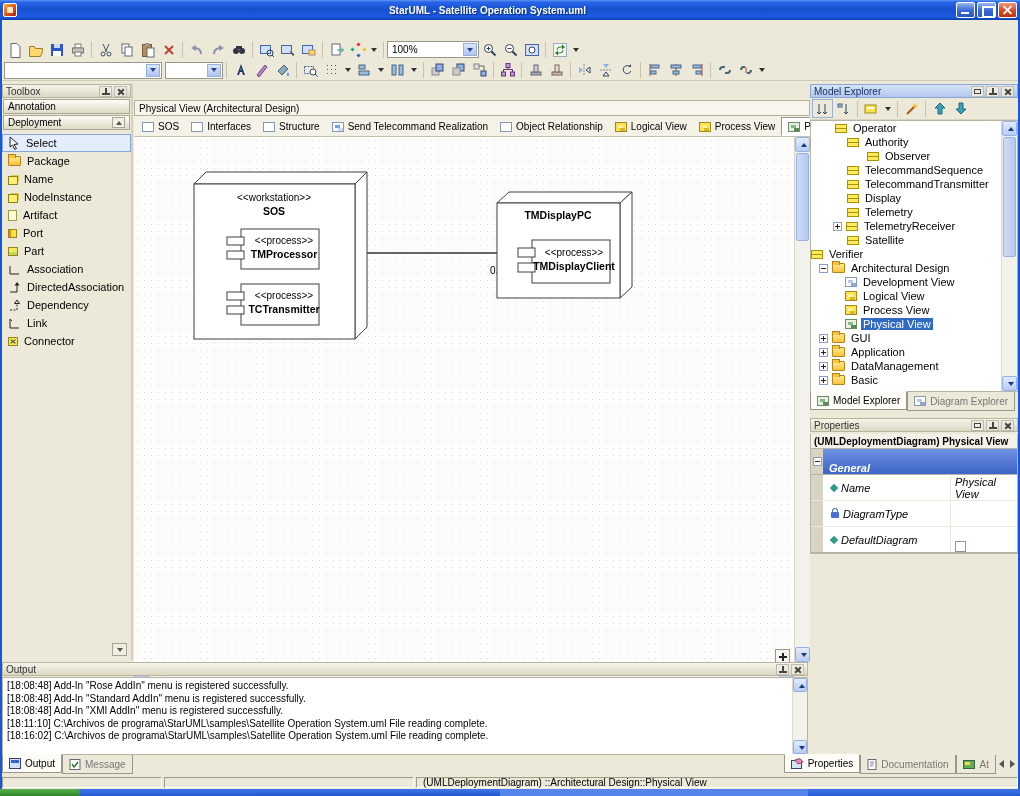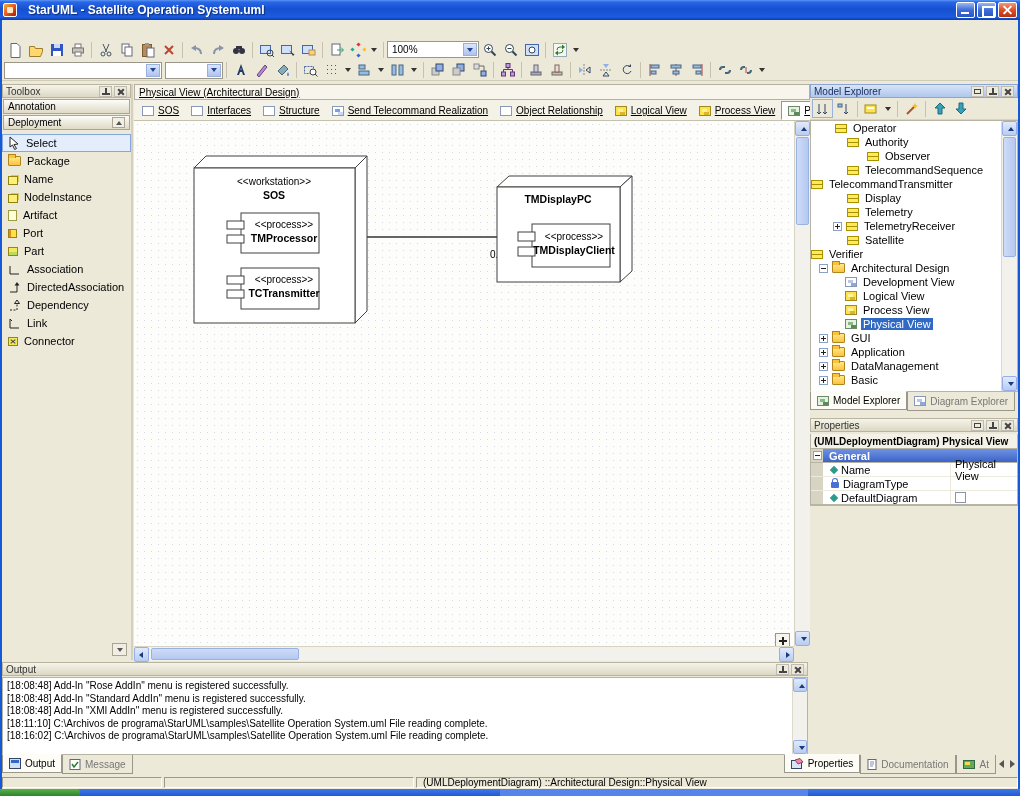--- a/index.html
+++ b/index.html
@@ -4,22 +4,22 @@
 <style>
   * { margin:0; padding:0; box-sizing:border-box; }
   html,body { width:1020px; height:796px; overflow:hidden; }
   body { font-family:"Liberation Sans","DejaVu Sans",sans-serif; font-size:11px; background:#ece9d8; color:#000; }
   .app { position:relative; width:1020px; height:796px; background:#ece9d8; }
 
   
   .titlebar { position:absolute; left:0; top:0; width:1020px; height:20px;
     background:linear-gradient(180deg,#5a96f2 0%,#2a66e8 10%,#1550cf 45%,#1c5ae0 85%,#0b3eae 100%);
     display:flex; align-items:center; padding:0 3px; }
-  .title-text { color:#fff; font-weight:bold; font-size:12px; margin-left:11px; flex:1;
-    text-shadow:1px 1px 1px #0a2d7a; white-space:nowrap; overflow:hidden; }
+  .title-text { color:#fff; font-weight:bold; font-size:10px; margin-left:4px; flex:1;
+    text-shadow:1px 1px 1px #0a2d7a; white-space:nowrap; overflow:hidden;text-align:center; }
   .app-icon { width:14px; height:14px; background:linear-gradient(135deg,#f6b23a,#e04a18 60%,#9c1e08);
     border:1px solid #fff; border-radius:2px; position:relative; }
   .app-icon::after { content:""; position:absolute; left:3px; top:3px; width:6px; height:6px; background:#fde9c8; border-radius:1px; }
   .winbtn { width:19px; height:16px; margin-left:2px; border:1px solid #fff; border-radius:2px; position:relative;
     background:linear-gradient(180deg,#9ab9f2,#3e6cd8 50%,#2c56be); }
   .winbtn.close { background:linear-gradient(180deg,#f0997e,#dd4f28 50%,#b43410); }
   .glyph-min::after { content:""; position:absolute; left:4px; bottom:3px; width:8px; height:2px; background:#fff; }
   .glyph-restore::after { content:""; position:absolute; left:4px; top:3px; width:9px; height:8px; border:2px solid #fff; }
   .x1,.x2 { position:absolute; left:3px; top:6px; width:11px; height:2px; background:#fff; }
   .x1 { transform:rotate(45deg); } .x2 { transform:rotate(-45deg); }
@@ -76,21 +76,21 @@
   .mi-class { width:12px; height:9px; background:#ffe95e; border:1px solid #a89200;
     background-image:linear-gradient(180deg,transparent 3px,#a89200 3px,#a89200 4px,transparent 4px); }
   .mi-dgm { width:12px; height:10px; border:1px solid #8898b8; background:#fff; position:relative; }
   .mi-dgm::after { content:""; position:absolute; left:2px; top:2px; width:5px; height:3px; }
   .mi-dgm.dev::after { background:#b8c8e8; box-shadow:3px 3px 0 #8fa8d8; }
   .mi-dgm.pkgv { border-color:#a08a20; background:#ffe24a; } .mi-dgm.pkgv::after { background:#fff298; box-shadow:2px 3px 0 #d8b828; }
   .mi-dgm.phys { border-color:#6a8a6a; background:#e8f0e0; } .mi-dgm.phys::after { background:#88b888; box-shadow:3px 3px 0 #5a8a5a; }
   .mi-dgm.seq::after { background:#78a0e0; box-shadow:3px 3px 0 #c8d8f4; }
 
   
-  .center { position:absolute; left:134px; top:84px; width:676px; height:446px;text-decoration:underline; }
+  .center { position:absolute; left:134px; top:100px; width:676px; height:446px; }
   .dgm-caption { height:16px; background:#f8f6ec; border:1px solid #b4b0a0; display:flex; align-items:center; padding-left:4px; font-size:10px; }
   .tabstrip { height:21px; background:#f4f1e6; border-bottom:1px solid #c4c0ae; display:flex; align-items:flex-end; padding-left:2px; }
   .dtab { height:19px; display:flex; align-items:center; gap:4px; padding:0 6px; font-size:10px; white-space:nowrap; }
   .dtab.active { background:#fff; border:1px solid #9a968a; border-bottom:1px solid #fff; }
   .tab-endsep { width:1px; height:14px; background:#888; margin:0 2px 3px 2px; }
   .canvas { position:absolute; left:0; top:37px; width:660px; height:525px; background:#fdfdfc;
     background-image:radial-gradient(circle,#d9d5e2 0.9px,transparent 1px); background-size:7px 7px; overflow:hidden; }
   .plusbtn { position:absolute; left:641px; top:512px; width:15px; height:14px; background:#f6f4ec; border:1px solid #9a968a; }
   .plusbtn::before { content:""; position:absolute; left:3px; top:6px; width:8px; height:2px; background:#222; }
   .plusbtn::after { content:""; position:absolute; left:6px; top:3px; width:2px; height:8px; background:#222; }
@@ -120,21 +120,21 @@
   .exp::before { content:""; position:absolute; left:1px; right:1px; top:3px; height:1px; background:#222; }
   .exp.plus::after { content:""; position:absolute; top:1px; bottom:1px; left:3px; width:1px; background:#222; }
   .tree-scroll { position:absolute; right:0; top:0; width:16px; height:270px; background:#f2f1ec; border-left:1px solid #ddd9cb; }
   .me-tabs { position:absolute; left:0; top:308px; width:208px; height:21px; display:flex; align-items:flex-start; background:#ece9d8; }
   .ptab { height:19px; display:flex; align-items:center; gap:4px; padding:0 6px; font-size:10px; border:1px solid #9a968a; border-top:0; background:#ece9d8; color:#777; white-space:nowrap; }
   .ptab.active { background:#fdfcf6; color:#000; border-top:1px solid #fdfcf6; margin-top:-1px; }
 
   .props { position:absolute; left:0; top:334px; width:208px; }
   .props-header { height:15px; border:1px solid #b8b4a4; border-top:0; background:#f4f2e8; display:flex; align-items:center; padding:0 3px; font-weight:bold; font-size:10px; white-space:nowrap; }
   .pgrid { border:1px solid #b8b4a4; border-top:0; background:#fff; }
-  .prow { display:flex; height:14px; align-items:center; border-bottom:1px solid #eceadc; }
+  .prow { display:flex; height:26px; align-items:flex-end; border-bottom:1px solid #eceadc;font-style:italic; }
   .pgutter { width:12px; align-self:stretch; background:#d8d4c4; flex:none; display:flex; align-items:center; justify-content:center; }
   .psec { background:linear-gradient(180deg,#6f92e2,#3c64c8); color:#fff; font-weight:bold; border-bottom:1px solid #b8b4a4; }
   .psec .pgutter { background:#d8d4c4; }
   .pname { width:128px; display:flex; align-items:center; gap:4px; padding-left:8px; flex:none; border-right:1px solid #eceadc; align-self:stretch; }
   .pvalue { flex:1; padding-left:4px; display:flex; align-items:center; }
   .diamond { width:6px; height:6px; background:#2e9a8a; transform:rotate(45deg); flex:none; }
   .locki { width:8px; height:6px; background:#4a6fd4; border-radius:1px; position:relative; flex:none; margin-top:2px; }
   .locki::before { content:""; position:absolute; left:1px; top:-4px; width:4px; height:4px; border:1.5px solid #4a6fd4; border-bottom:0; border-radius:3px 3px 0 0; }
   .checkbox { width:11px; height:11px; border:1px solid #8a96a8; background:#fff; }
 
@@ -708,21 +708,21 @@
           <span class="tlabel">Authority</span>
         </div>
       <div class="titem" style="padding-left:56px">
           <span class="mi mi-class"></span>
           <span class="tlabel">Observer</span>
         </div>
       <div class="titem" style="padding-left:36px">
           <span class="mi mi-class"></span>
           <span class="tlabel">TelecommandSequence</span>
         </div>
-      <div class="titem" style="">
+      <div class="titem" style="padding-left:36px">
           <span class="mi mi-class"></span>
           <span class="tlabel">TelecommandTransmitter</span>
         </div>
       <div class="titem" style="padding-left:36px">
           <span class="mi mi-class"></span>
           <span class="tlabel">Display</span>
         </div>
       <div class="titem" style="padding-left:36px">
           <span class="mi mi-class"></span>
           <span class="tlabel">Telemetry</span>

